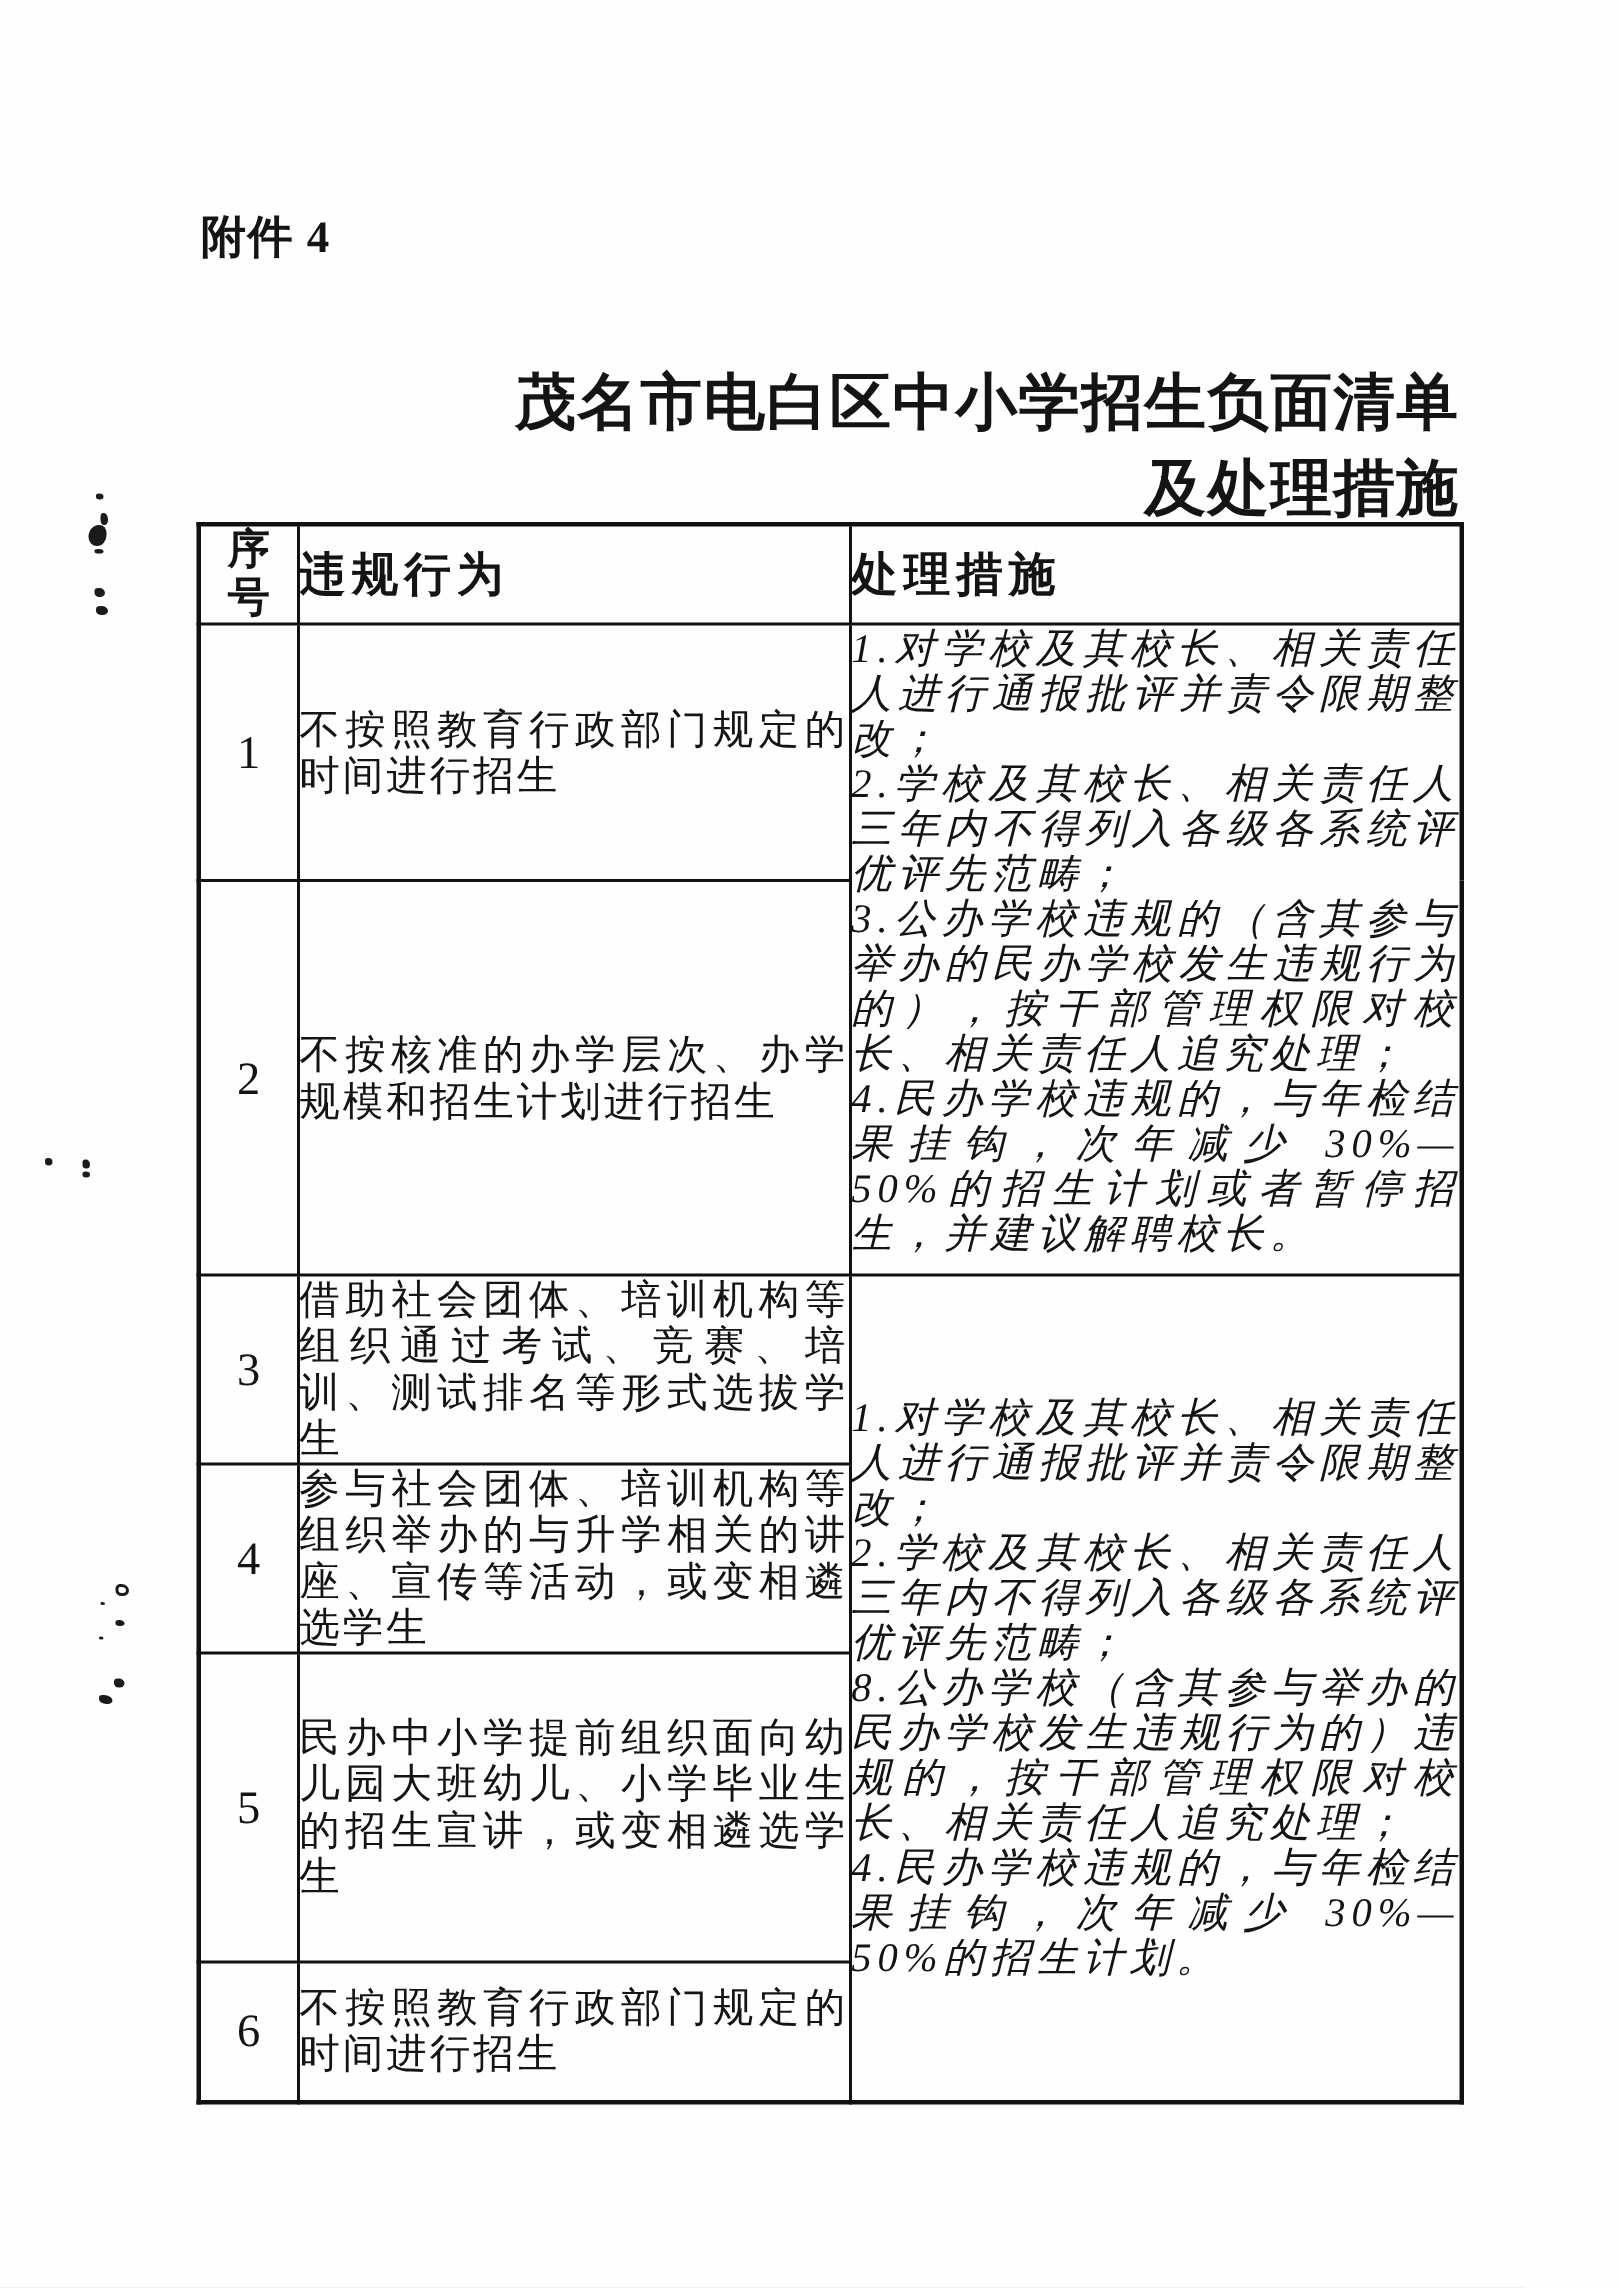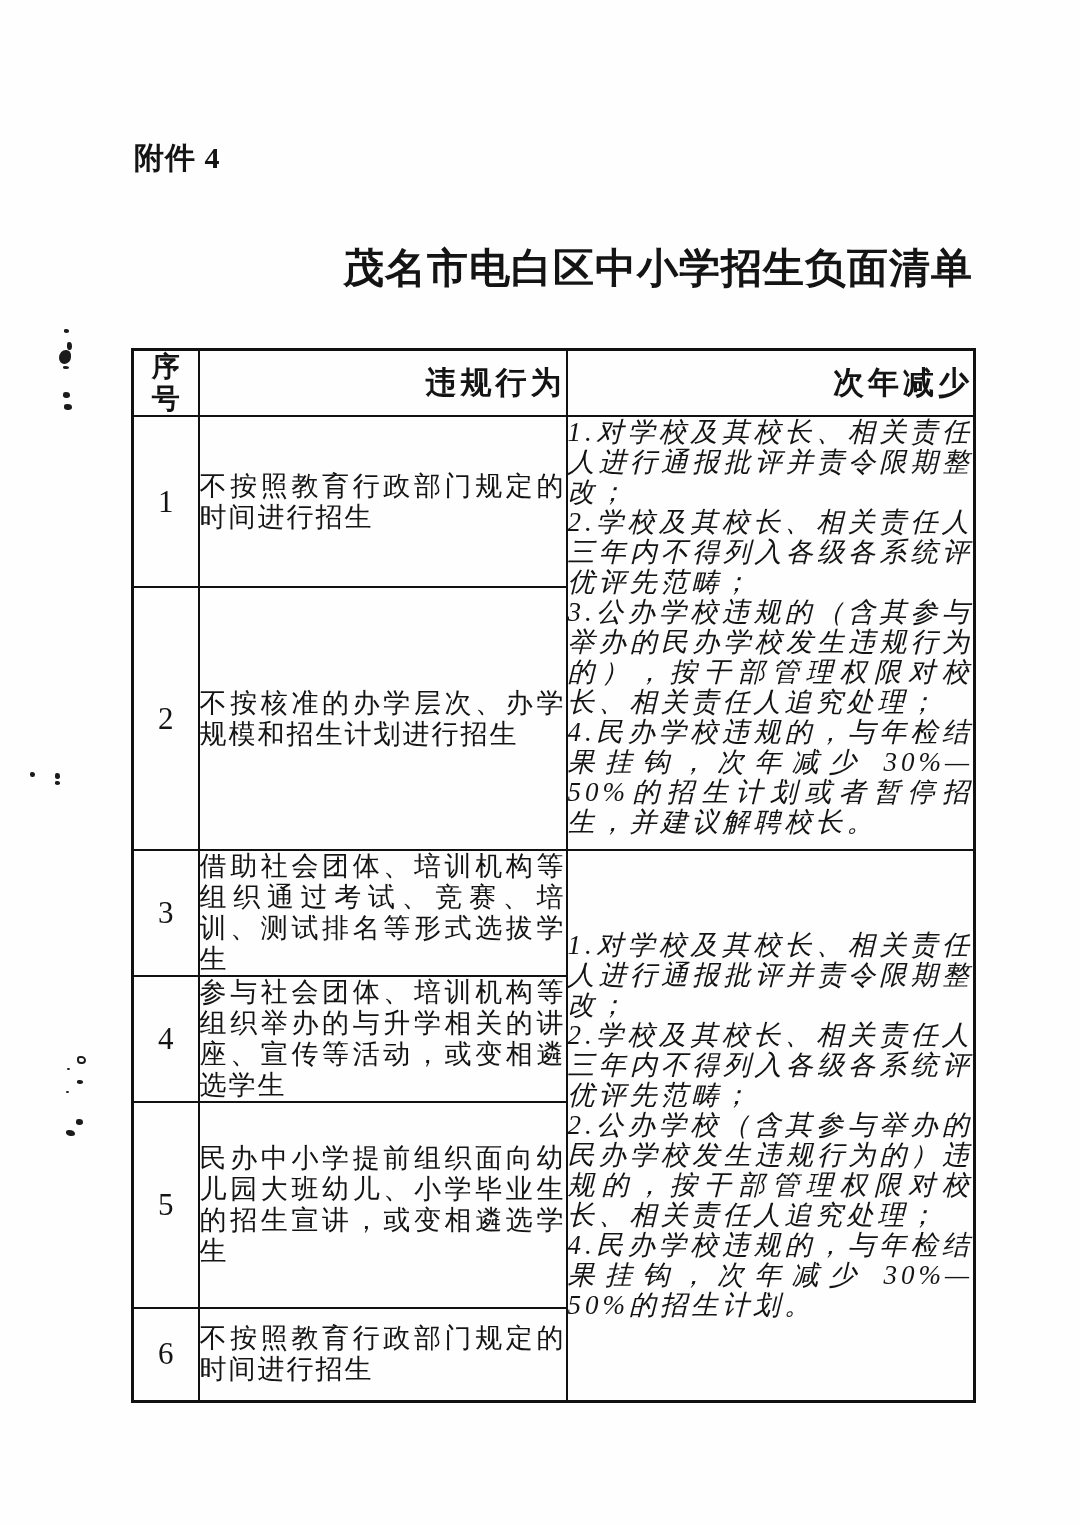--- a/index.html
+++ b/index.html
@@ -59,21 +59,21 @@
     font-weight: bold;
     line-height: 32px;
     text-align: center;
     white-space: pre-line;
     vertical-align: middle;
   }
   th.h-txt {
     font-size: 31px;
     font-weight: bold;
     letter-spacing: 4px;
-    text-align: right;
+    text-align: left;
     vertical-align: middle;
   }
   td.no-cell {
     font-size: 31px;
     text-align: center;
     vertical-align: middle;
   }
   td.violation-cell {
     font-size: 27px;
     line-height: 31px;
@@ -109,34 +109,35 @@
 </style>
 </head>
 <body>
 
 <div class="page">
 
   <div class="attachment-label">附件 4</div>
 
   <div class="doc-title">
     <div>茂名市电白区中小学招生负面清单</div>
+    <div>及处理措施</div>
   </div>
 
   <table class="neg-table">
     <colgroup>
       <col class="c-no">
         <col class="c-vio">
         <col class="c-mea">
     </colgroup>
     <tbody>
       <tr style="height:66px;">
         <th class="h-no">序
 号</th>
         <th class="h-txt">违规行为</th>
-        <th class="h-txt">次年减少</th>
+        <th class="h-txt">处理措施</th>
       </tr>
 
       <tr style="height:171px;">
         <td class="no-cell">1</td>
         <td class="violation-cell">不按照教育行政部门规定的时间进行招生</td>
         <td class="measure-cell" rowspan="2">
           <div class="measure-item">1.对学校及其校长、相关责任人进行通报批评并责令限期整改；</div>
           <div class="measure-item">2.学校及其校长、相关责任人三年内不得列入各级各系统评优评先范畴；</div>
           <div class="measure-item">3.公办学校违规的（含其参与举办的民办学校发生违规行为的），按干部管理权限对校长、相关责任人追究处理；</div>
           <div class="measure-item">4.民办学校违规的，与年检结果挂钩，次年减少 30%—50%的招生计划或者暂停招生，并建议解聘校长。</div>
@@ -147,21 +148,21 @@
         <td class="no-cell">2</td>
         <td class="violation-cell">不按核准的办学层次、办学规模和招生计划进行招生</td>
       </tr>
 
       <tr style="height:112px;">
         <td class="no-cell">3</td>
         <td class="violation-cell">借助社会团体、培训机构等组织通过考试、竞赛、培训、测试排名等形式选拔学生</td>
         <td class="measure-cell v-middle" rowspan="4">
           <div class="measure-item">1.对学校及其校长、相关责任人进行通报批评并责令限期整改；</div>
           <div class="measure-item">2.学校及其校长、相关责任人三年内不得列入各级各系统评优评先范畴；</div>
-          <div class="measure-item">2.公办学校（含其参与举办的民办学校发生违规行为的）违规的，按干部管理权限对校长、相关责任人追究处理；</div>
+          <div class="measure-item">8.公办学校（含其参与举办的民办学校发生违规行为的）违规的，按干部管理权限对校长、相关责任人追究处理；</div>
           <div class="measure-item">4.民办学校违规的，与年检结果挂钩，次年减少 30%—50%的招生计划。</div>
         </td>
       </tr>
 
       <tr style="height:124px;">
         <td class="no-cell">4</td>
         <td class="violation-cell">参与社会团体、培训机构等组织举办的与升学相关的讲座、宣传等活动，或变相遴选学生</td>
       </tr>
 
       <tr style="height:206px;">

